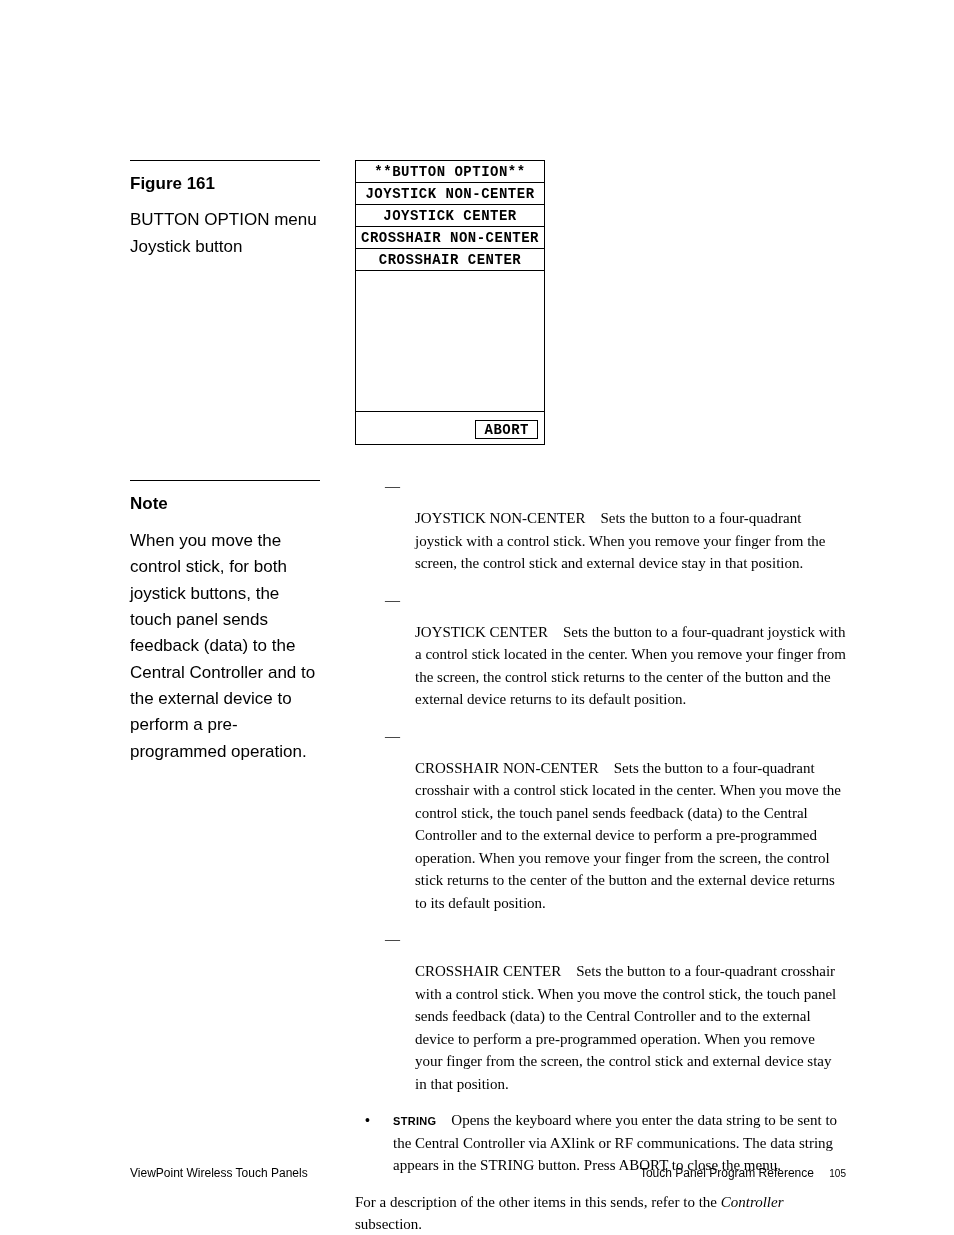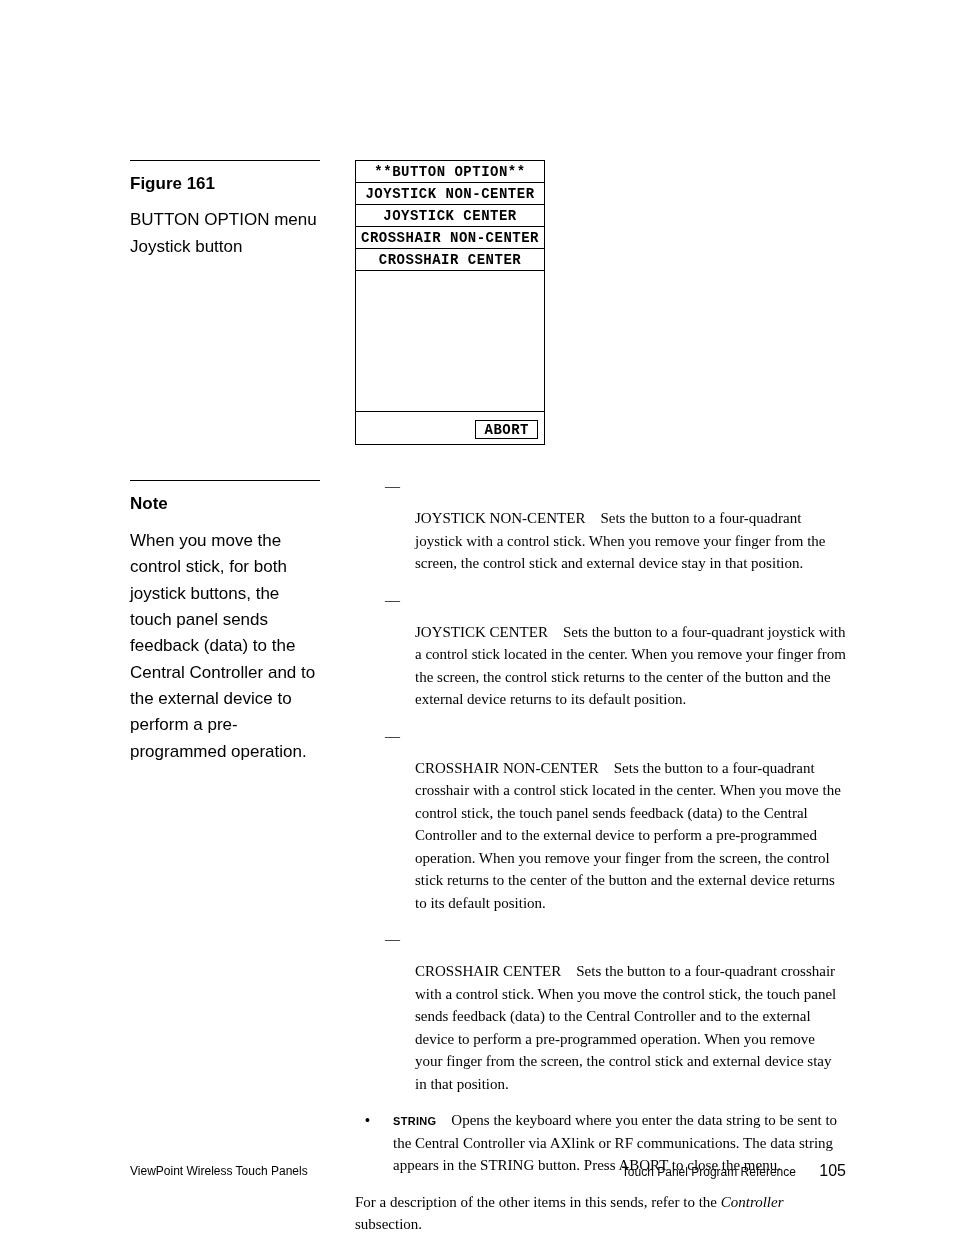--- a/index.html
+++ b/index.html
@@ -140,22 +140,22 @@
     left: 130px;
     right: 108px;
     bottom: 55px;
     font-family: Arial, Helvetica, sans-serif;
     font-size: 12px;
     display: flex;
     justify-content: space-between;
     align-items: center;
   }
   .footer .pn {
-    font-size: 16px;
-    margin-left: 20px;
+    font-size: 10px;
+    margin-left: 12px;
   }
 </style>
 </head>
 <body>
 
 <div class="page">
 
   <div class="two-col">
     <div class="side-col">
       <div class="rule"></div>

